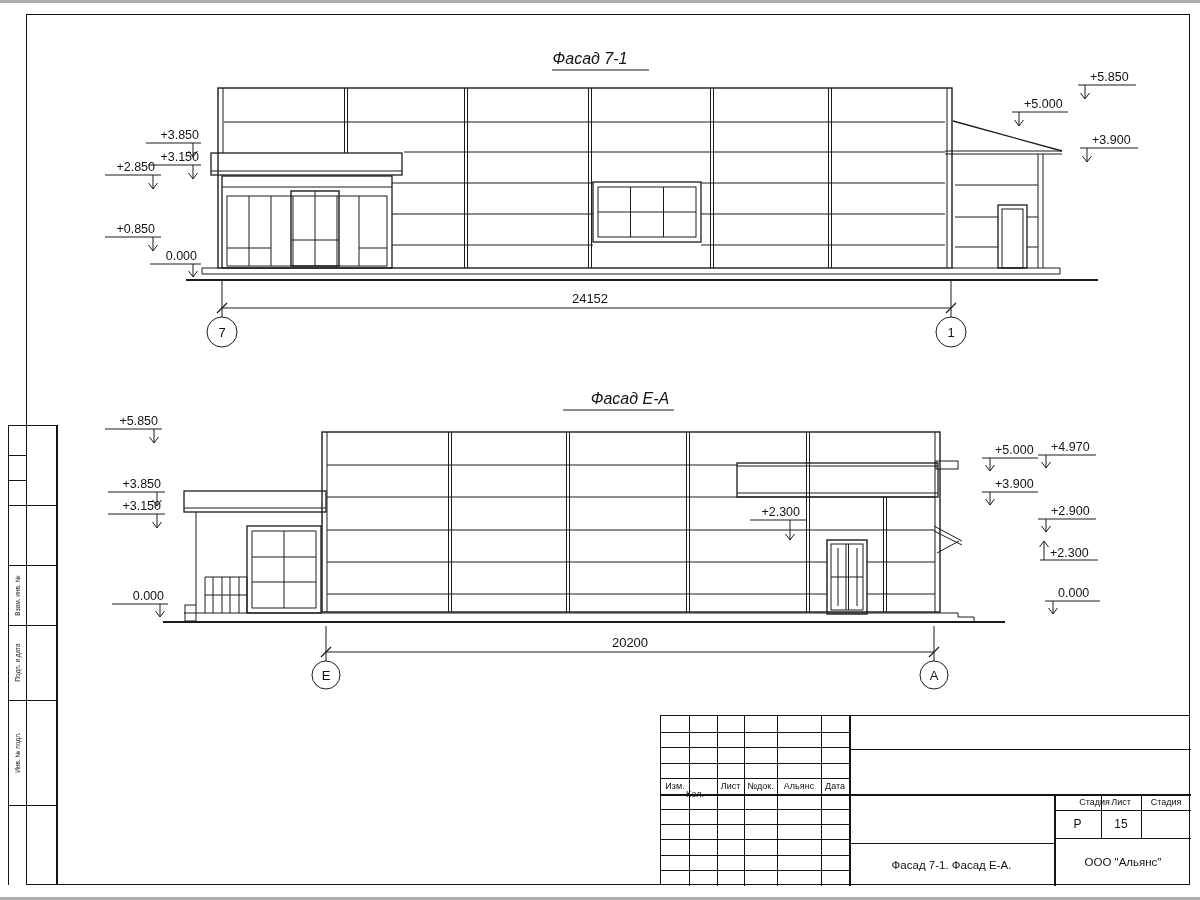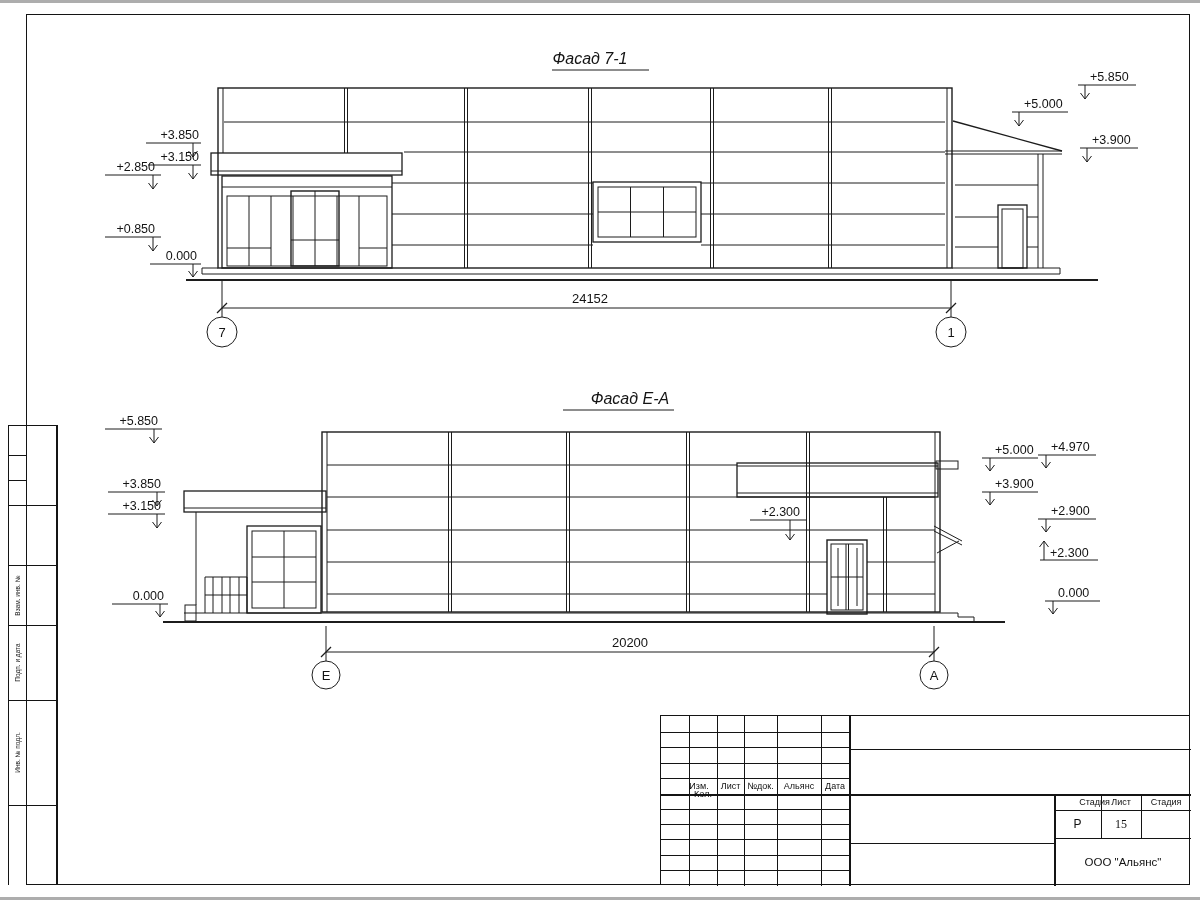--- a/index.html
+++ b/index.html
@@ -369,29 +369,30 @@
     <div class="ln" style="left:0;top:123px;width:188px;height:1px;"></div>
     <div class="ln" style="left:0;top:139px;width:188px;height:1px;"></div>
     <div class="ln" style="left:0;top:154px;width:188px;height:1px;"></div>
 
     <div class="ln" style="left:188px;top:33px;width:342px;height:1px;"></div>
     <div class="ln" style="left:0;top:78px;width:530px;height:1.5px;"></div>
     <div class="ln" style="left:393px;top:94px;width:137px;height:1px;"></div>
     <div class="ln" style="left:393px;top:122px;width:137px;height:1px;"></div>
     <div class="ln" style="left:188px;top:127px;width:206px;height:1px;"></div>
 
-    <div class="lbl" style="left:0;top:62px;width:28px;height:16px;margin-left:24px;">Изм.</div>
-    <div class="lbl" style="left:28px;top:62px;width:28px;height:32px;">Кол.</div>
+    <div class="lbl" style="left:0;top:62px;width:28px;height:16px;">Изм.</div>
+    <div class="lbl" style="left:20px;top:62px;width:28px;height:32px;">Кол.</div>
     <div class="lbl" style="left:56px;top:62px;width:27px;height:16px;">Лист</div>
     <div class="lbl" style="left:83px;top:62px;width:33px;height:16px;">№док.</div>
     <div class="lbl" style="left:116px;top:62px;width:44px;height:16px;">Альянс</div>
     <div class="lbl" style="left:160px;top:62px;width:28px;height:16px;">Дата</div>
 
     <div class="lbl" style="left:410px;top:78px;width:47px;height:16px;">Стадия</div>
     <div class="lbl" style="left:440px;top:78px;width:40px;height:16px;">Лист</div>
     <div class="lbl" style="left:480px;top:78px;width:50px;height:16px;">Стадия</div>
     <div class="lbl val" style="left:393px;top:94px;width:47px;height:28px;">Р</div>
-    <div class="lbl val" style="left:440px;top:94px;width:40px;height:28px;font-family:Liberation Serif, serif;">15</div>
+    <div class="lbl val" style="left:440px;top:94px;width:40px;height:28px;">15</div>
     <div class="lbl val" style="left:480px;top:94px;width:50px;height:28px;"></div>
 
+    <div class="lbl big" style="left:188px;top:127px;width:205px;height:43px;">Фасад 7-1. Фасад Е-А.</div>
     <div class="lbl big" style="left:394px;top:122px;width:136px;height:48px;">ООО "Альянс"</div>
   </div>
 </div>
 
 </body></html>

